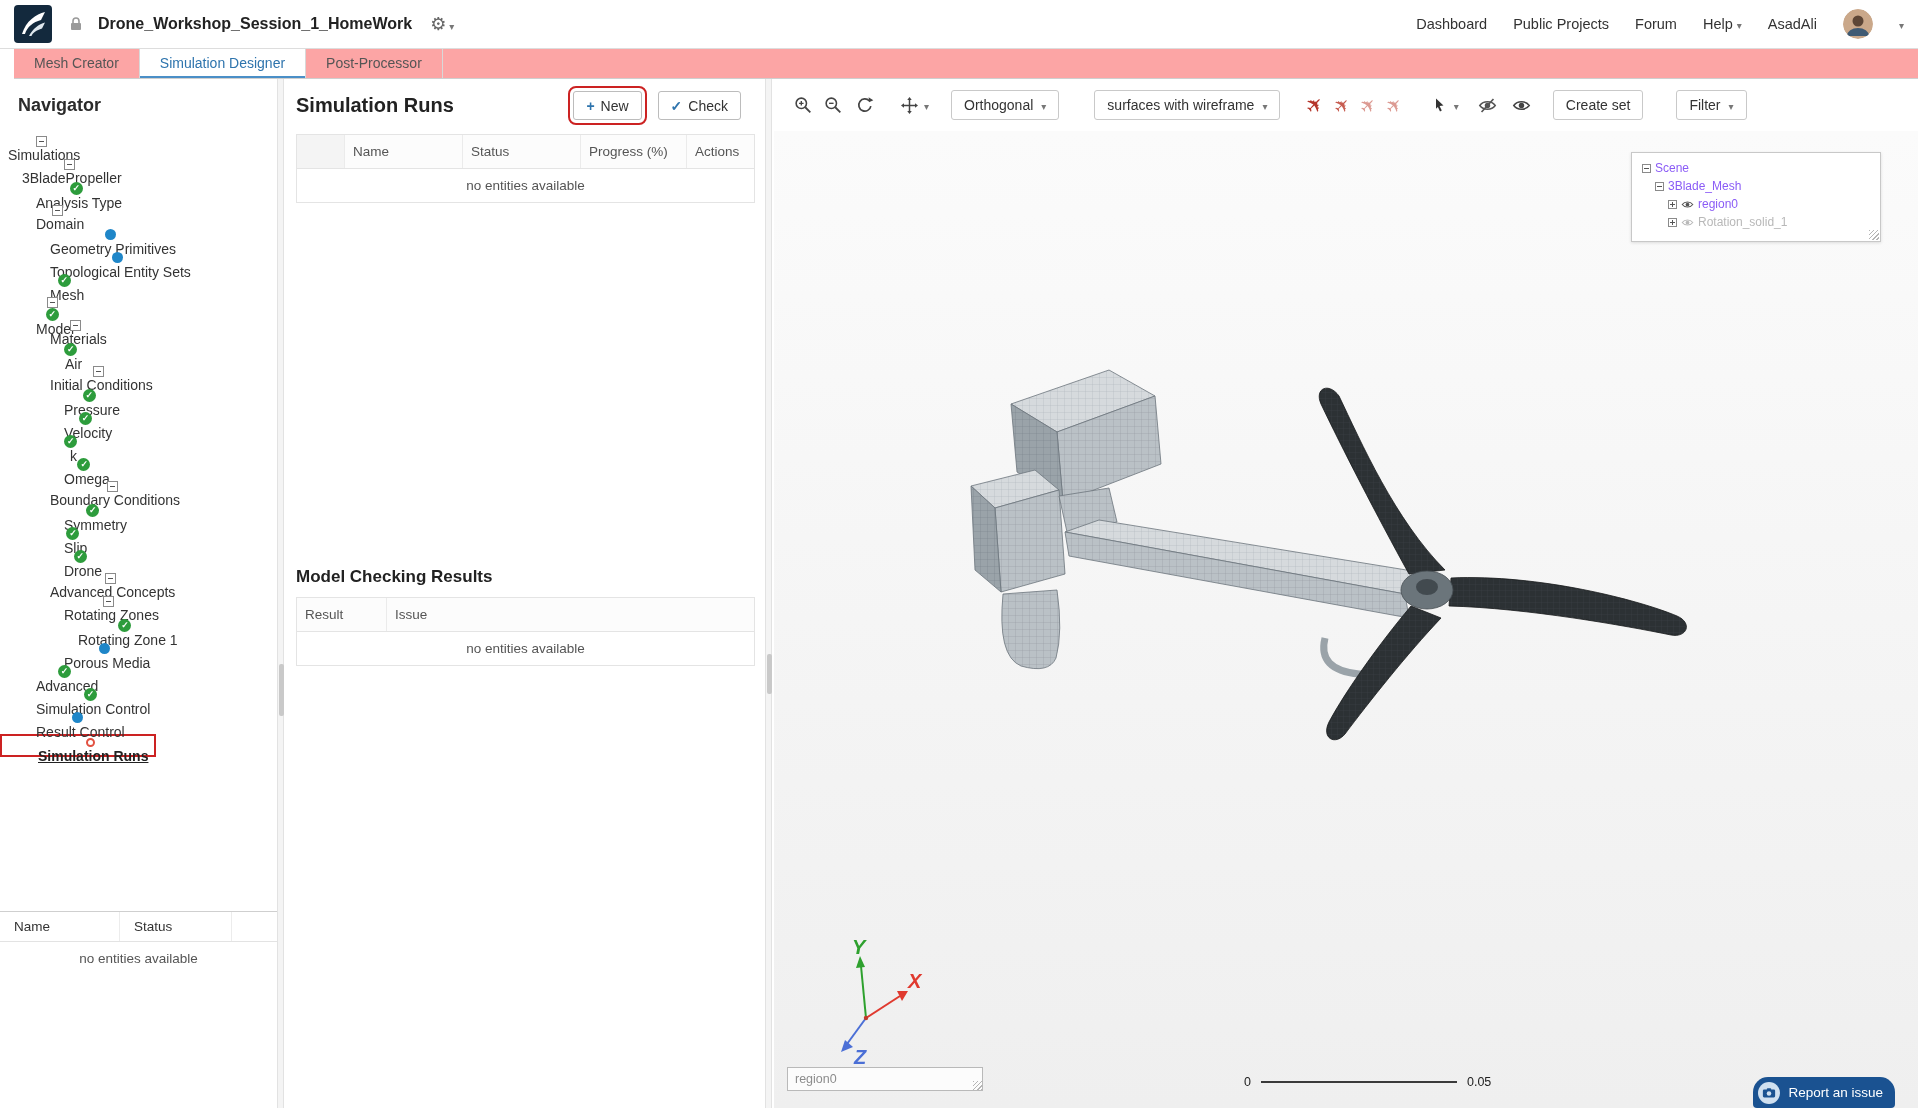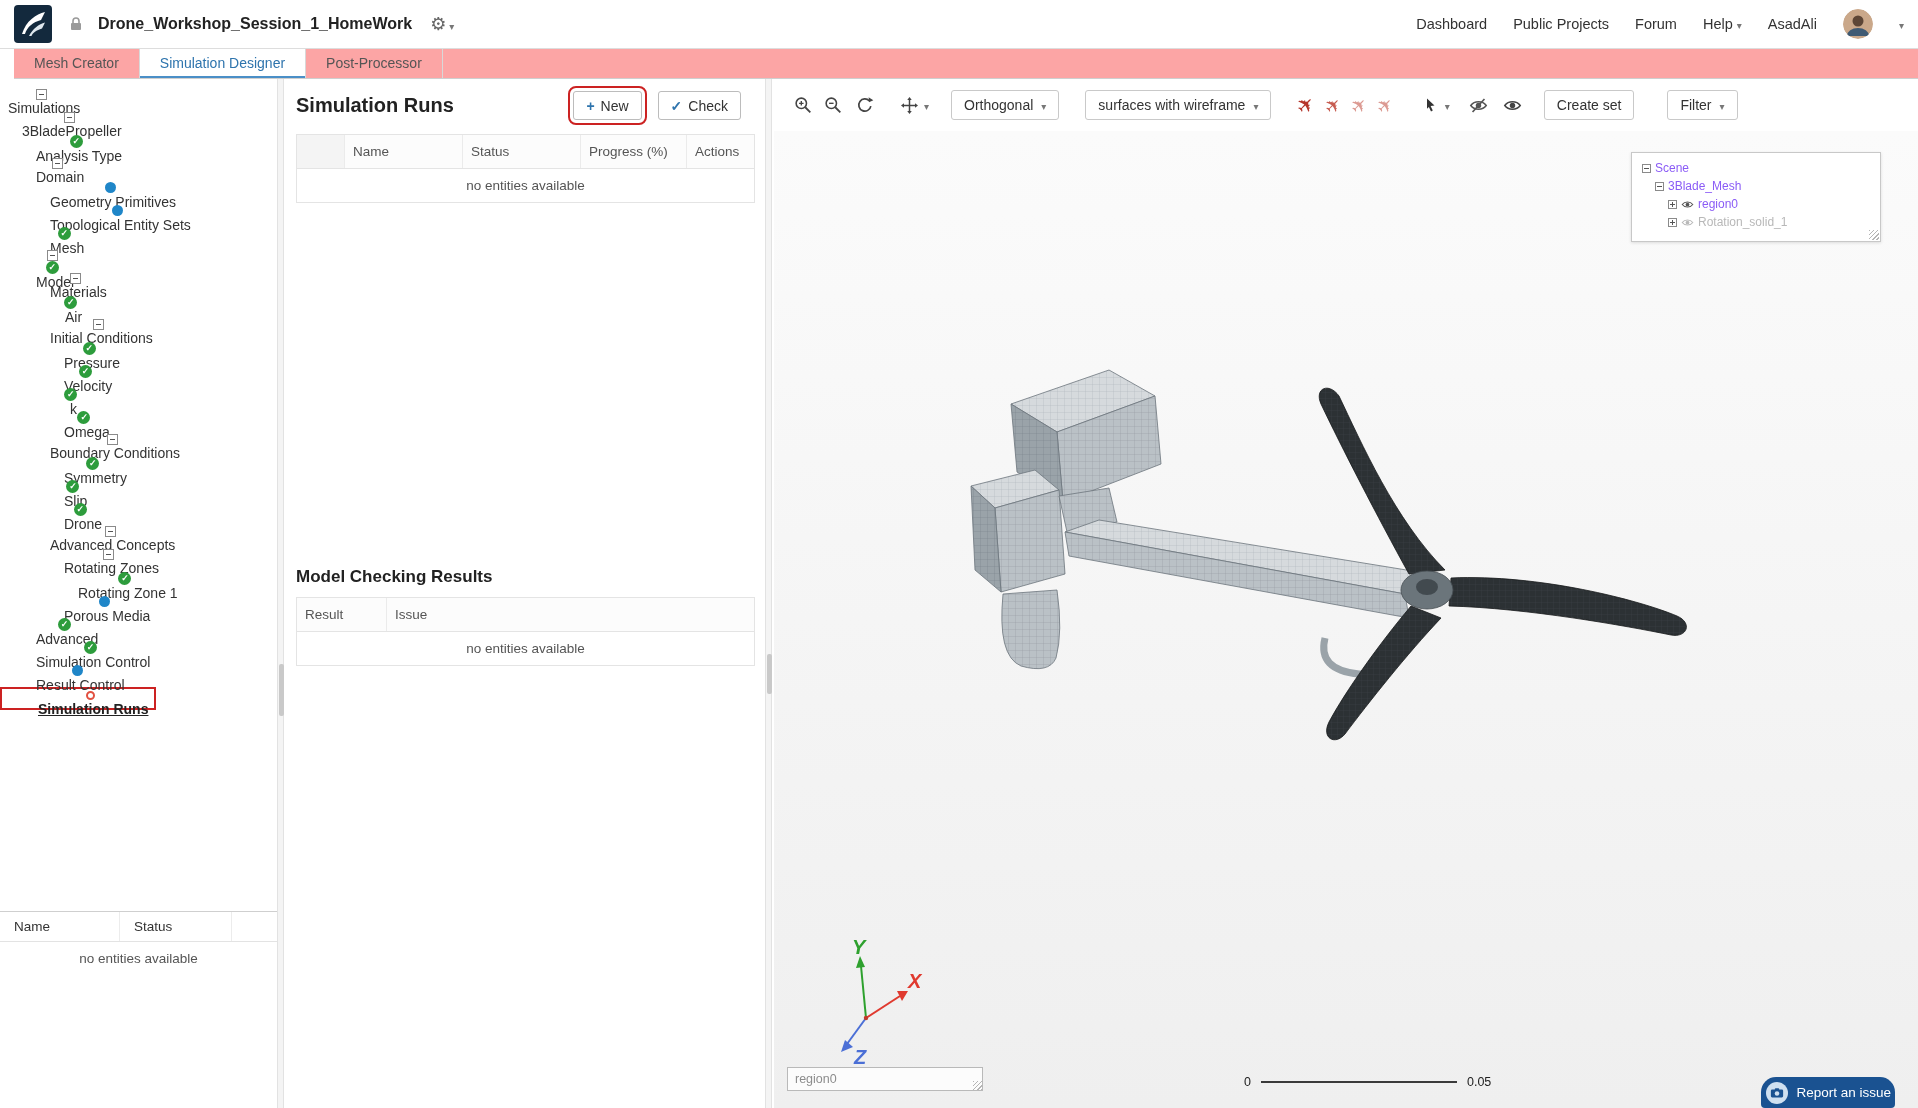--- a/index.html
+++ b/index.html
@@ -125,21 +125,21 @@
     background:repeating-linear-gradient(135deg,#b5b5b5 0 1px,transparent 1px 3px); cursor:nwse-resize; }
 
   
   .scalebar { position:absolute; left:470px; top:944px; display:flex; align-items:center; gap:10px;
     font-size:12.5px; color:#222; }
   .sline { width:196px; height:2px; background:#3a3a3a; display:inline-block; }
 
   
   .report-btn { position:absolute; right:23px; bottom:0; height:31px; border:none; cursor:pointer;
     background:#1a5291; color:#fff; border-radius:15px 15px 4px 4px; display:flex; align-items:center;
-    gap:8px; padding:0 4px 0 5px; font-size:13.5px; font-family:"Liberation Sans", sans-serif; }
+    gap:8px; padding:0 12px 0 5px; font-size:13.5px; font-family:"Liberation Sans", sans-serif; }
   .cam { width:22px; height:22px; border-radius:50%; background:#cfe0f0; display:inline-flex;
     align-items:center; justify-content:center; flex:none; }
 </style>
 </head>
 <body>
 
 <div class="topbar">
   <span class="logo">
     <svg width="38" height="38" viewBox="0 0 38 38">
         <rect width="38" height="38" rx="4" fill="#13293d"></rect>
@@ -187,20 +187,21 @@
     <div class="tab active">
       <span>Simulation Designer</span>
     </div>
 
     <div class="tab">
       <span>Post-Processor</span>
     </div>
   </div>
 
 <div class="nav-panel">
+  <div class="nav-title">Navigator</div>
   <div class="tree">
 
       <div class="tree-row expander-minus" style="--lv: 0;">
         <span class="exp"></span>
 
         <span class="lbl">Simulations</span>
       </div>
 
       <div class="tree-row expander-minus" style="--lv: 1;">
         <span class="exp"></span>
@@ -449,21 +450,21 @@
           </svg>
       </span>
       <span class="caret"></span>
     </span>
 
     <button class="tbtn" style="margin-left:22px">
       <span>Orthogonal</span>
       <span class="caret"></span>
     </button>
 
-    <button class="tbtn" style="margin-left:26px">
+    <button class="tbtn" style="margin-left:35px">
       <span>surfaces with wireframe</span>
       <span class="caret"></span>
     </button>
 
     <span style="margin-left:26px; display:inline-flex; gap:10px; align-items:center">
       <span class="plane p1">✈</span>
       <span class="plane p2">✈</span>
       <span class="plane p3">✈</span>
       <span class="plane p4">✈</span>
     </span>

